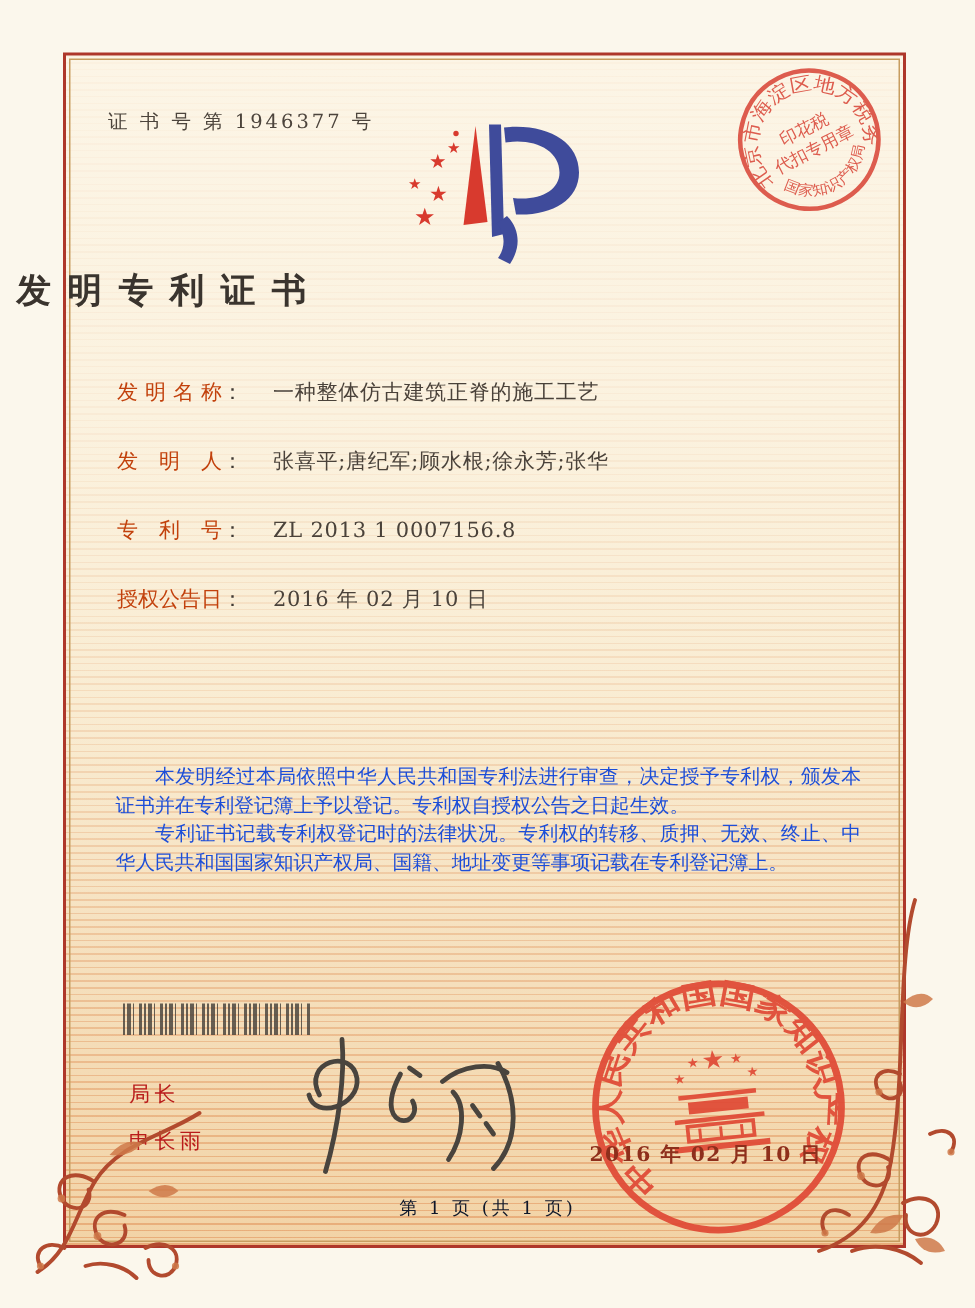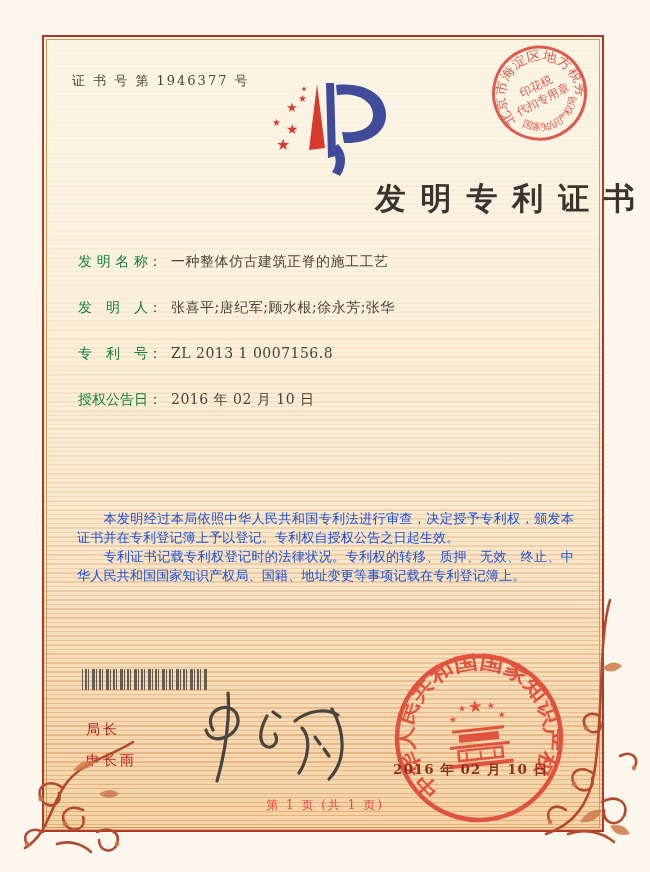--- a/index.html
+++ b/index.html
@@ -27,32 +27,32 @@
   }
   .frame-inner{
     position:absolute;inset:2px;border:1px solid #c79d60;
   }
   .cert-no{
     position:absolute;left:72px;top:72px;
     font-size:13px;letter-spacing:2px;color:#4c443c;
   }
   .logo{position:absolute;left:268px;top:82px;width:134px;height:98px;}
   .title{
-    position:absolute;left:0;right:0;top:178px;text-align:right;
-    font-size:31px;font-weight:bold;color:#3a342e;
+    position:absolute;left:0;right:12px;top:178px;text-align:left;
+    font-size:23px;font-weight:bold;color:#3a342e;
     letter-spacing:0.48em;text-indent:0.48em;
   }
   .fields{position:absolute;left:78px;top:253px;right:70px;}
   .field{height:18px;margin-bottom:28px;font-size:14px;color:#443d36;white-space:nowrap;}
   .flabel{
     display:inline-block;min-width:5em;vertical-align:top;
-    text-align:justify;text-align-last:justify;color:#15803d;
+    text-align:justify;text-align-last:justify;color:#c2410c;
   }
   .fcolon{color:#3f3933;}
-  .fvalue{margin-left:9px;letter-spacing:0.5px;color:#4a423a;}
+  .fvalue{margin-left:20px;letter-spacing:0.5px;color:#4a423a;}
   .paras{
     position:absolute;left:77px;top:509px;width:497px;
     font-size:13.2px;line-height:19px;color:#1d4ed8;
     text-align:justify;
   }
   .paras p{margin:0;text-indent:2em;}
   .barcode{
     position:absolute;left:82px;top:669px;width:126px;height:21px;opacity:.82;
     background:repeating-linear-gradient(90deg,
       #46413b 0 1.5px,transparent 1.5px 3px,
@@ -67,21 +67,21 @@
   .signature{position:absolute;left:183px;top:688px;width:168px;height:98px;}
   .main-seal{position:absolute;left:391px;top:650px;width:176px;height:176px;transform:rotate(-6deg);opacity:.93;}
   .seal-date{
     position:absolute;left:393px;top:761px;width:180px;
     font-size:13.5px;font-weight:bold;letter-spacing:1px;color:#8e2f1c;
     font-family:"DejaVu Serif","Liberation Serif",serif;
   }
   .tax-seal{position:absolute;left:487px;top:41px;width:106px;height:106px;transform:rotate(-27deg);opacity:.88;}
   .footer{
     position:absolute;left:0;right:0;top:797px;text-align:center;
-    font-size:12px;letter-spacing:2px;color:#ef4444;
+    font-size:12px;letter-spacing:2px;color:#0f172a;
   }
   .orn-left{position:absolute;left:13px;top:736px;width:126px;height:122px;}
   .orn-right{position:absolute;right:8px;top:596px;width:102px;height:252px;}
   svg text{font-family:"DejaVu Serif","Liberation Serif",serif;}
 </style>
 </head>
 <body>
 
 <div class="stage">
 

